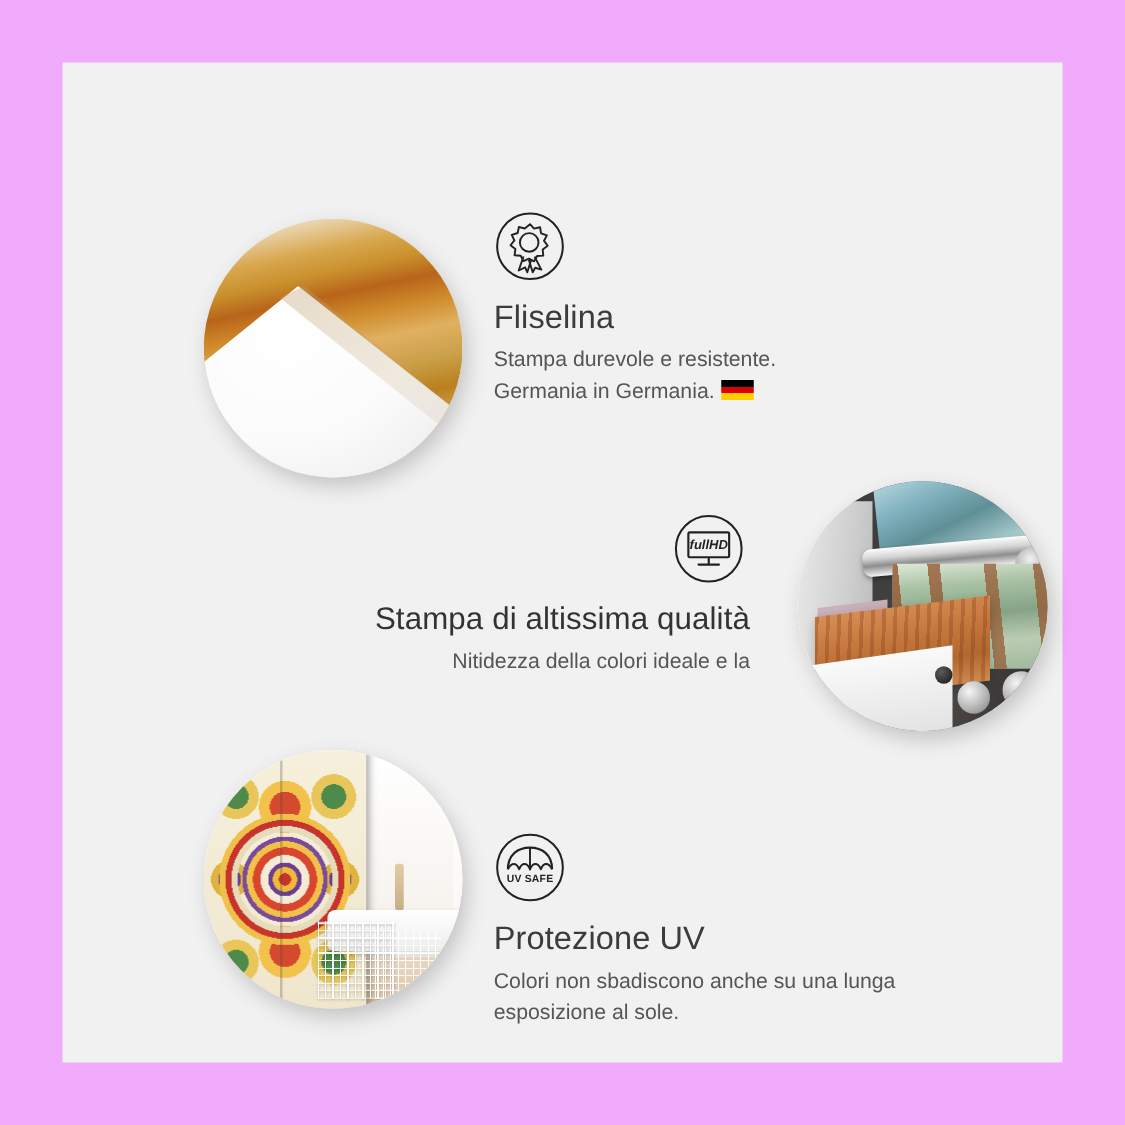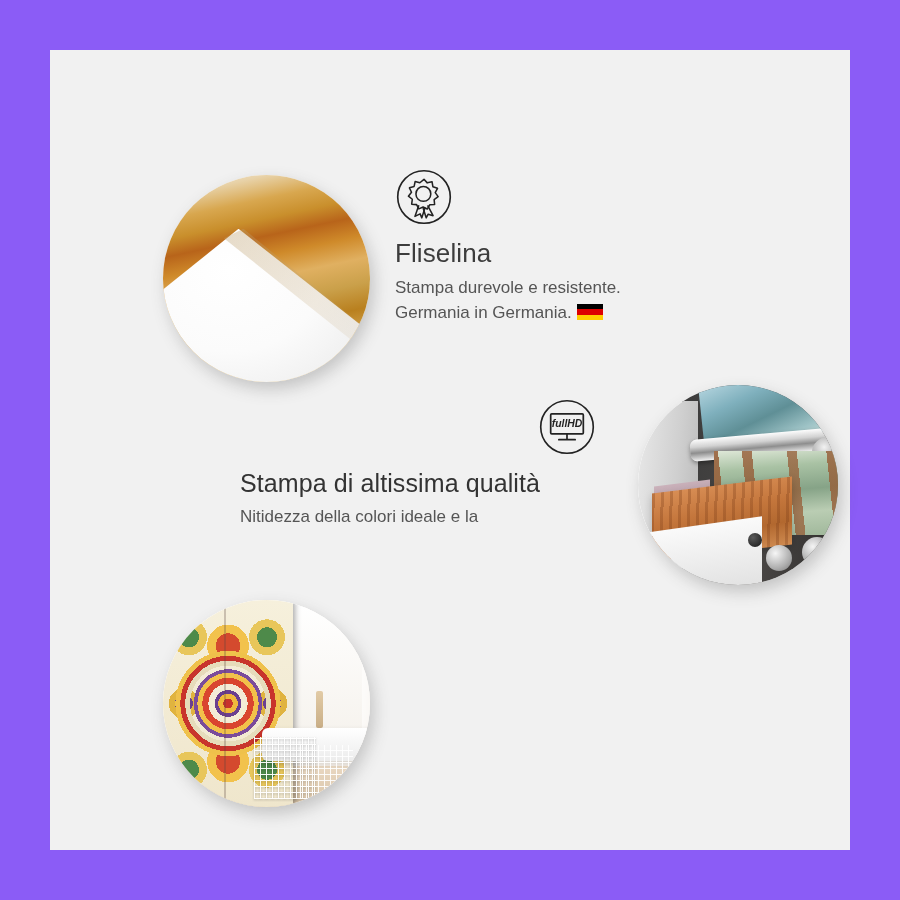--- a/index.html
+++ b/index.html
@@ -12,21 +12,21 @@
     width: 900px;
     height: 900px;
     font-family: "Liberation Sans", sans-serif;
     overflow: hidden;
   }
 
   #stage {
     position: relative;
     width: 900px;
     height: 900px;
-    background: #8b5cf6;
+    background: #f0abfc;
   }
 
   
   #panel {
     position: absolute;
     left: 50px;
     top: 50px;
     width: 800px;
     height: 800px;
     background: #f1f1f1;
@@ -223,21 +223,21 @@
   .room-candle {
     position: absolute; left: 74%; top: 44%; width: 3.5%; height: 18%;
     background: linear-gradient(180deg, #e2cba6, #c9ae86);
     border-radius: 2px;
   }
 
   
   .feature { position: absolute; }
 
   #feature-fliselina { left: 345px; top: 118px; width: 430px; text-align: left; }
-  #feature-print     { left: 190px; top: 348px; width: 360px; text-align: left; }
+  #feature-print     { left: 190px; top: 360px; width: 360px; text-align: right; }
   #feature-uv        { left: 345px; top: 615px; width: 420px; text-align: left; }
 
   .feature-icon {
     width: 58px;
     height: 58px;
     display: block;
   }
   #feature-print .feature-icon { margin-left: auto; margin-right: 4px; }
 
   .feature-title {
@@ -355,15 +355,35 @@
         <text x="32" y="32.4" text-anchor="middle" font-family="Liberation Sans, sans-serif" font-size="11.5" font-weight="700" font-style="italic" fill="#222">fullHD</text>
       </svg>
 
       <h2 class="feature-title bold">Stampa di altissima qualità</h2>
 
       <p class="feature-desc">
         <span class="desc-line">Nitidezza della colori ideale e la</span>
       </p>
     </div>
 
+    <div class="feature" id="feature-uv">
+
+      <svg class="feature-icon" viewBox="0 0 64 64">
+        <circle cx="32" cy="32" r="29" fill="none" stroke="#222" stroke-width="1.8"></circle>
+        <path d="M12.5 33.5 C12.5 20.5 21.5 14.5 32 14.5 C42.5 14.5 51.5 20.5 51.5 33.5" fill="none" stroke="#222" stroke-width="1.9"></path>
+        <path d="M12.5 33.5 C15.5 27.5 20.0 27.5 22.4 33.5
+                 C25.0 27.5 29.4 27.5 32 33.5
+                 C34.6 27.5 39.0 27.5 41.6 33.5
+                 C44.0 27.5 48.5 27.5 51.5 33.5" fill="none" stroke="#222" stroke-width="1.8" stroke-linejoin="round"></path>
+        <path d="M32 14.5 L32 34.5" stroke="#222" stroke-width="1.7"></path>
+        <text x="32" y="44.6" text-anchor="middle" font-family="Liberation Sans, sans-serif" font-size="9.2" font-weight="700" fill="#222" letter-spacing="0.2">UV SAFE</text>
+      </svg>
+
+      <h2 class="feature-title">Protezione UV</h2>
+
+      <p class="feature-desc">
+        <span class="desc-line">Colori non sbadiscono anche su una lunga</span>
+        <span class="desc-line">esposizione al sole.</span>
+      </p>
+    </div>
 
   </div>
 </div>
 
 </body></html>

